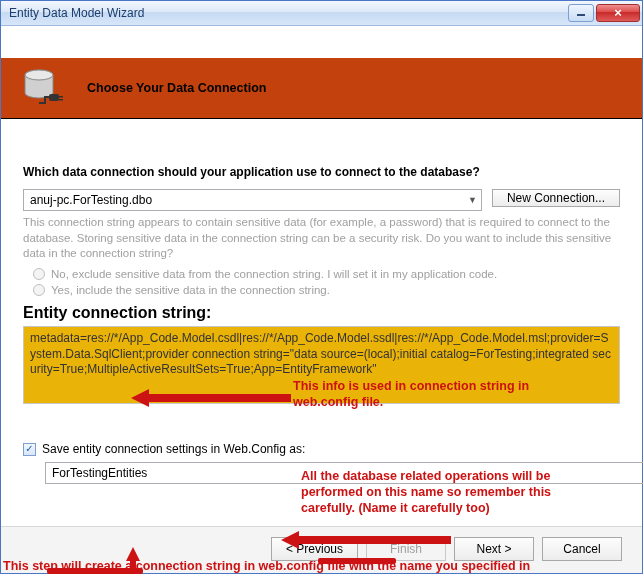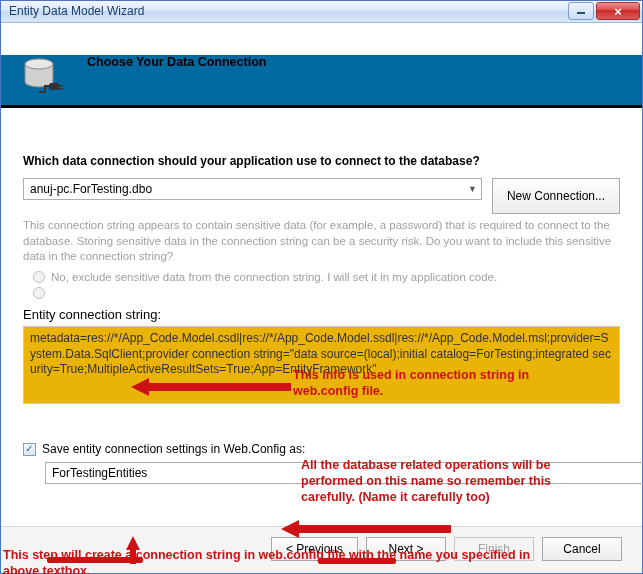--- a/index.html
+++ b/index.html
@@ -47,24 +47,24 @@
   .win-btn.close {
     width: 44px;
     background: linear-gradient(to bottom,#f08f8f 0%,#dc4a4a 45%,#c92b2b 46%,#e05a5a 100%);
     border-color: #a03030;
     color: #fff;
     font-weight: bold;
     font-size: 13px;
   }
   .header-panel {
     height: 70px;
-    background: #0369a1;
-    border-bottom: 3px solid #000000;
-    display: flex;
-    align-items: flex-start;
+    background: #c2410c;
+    border-bottom: 1px solid #000000;
+    display: flex;
+    align-items: center;
     padding: 0 20px;
     gap: 22px;
   }
   .db-icon {
     width: 44px; height: 44px;
     position: relative;
   }
   .header-title {
     font-weight: bold;
     font-size: 12.5px;
@@ -94,21 +94,21 @@
     align-items: center;
     padding: 0 4px 0 6px;
     font-size: 12px;
   }
   .dropdown .chev {
     margin-left: auto;
     font-size: 9px;
     color: #555;
   }
   .btn {
-    height: 36px;
+    height: 18px;
     min-width: 110px;
     padding: 0 14px;
     border: 1px solid #a8a8a8;
     background: linear-gradient(to bottom,#fdfdfd,#ececec);
     font-size: 12px;
     display: inline-flex;
     align-items: center;
     justify-content: center;
     cursor: default;
   }
@@ -131,21 +131,21 @@
     color: #a0a0a0;
     font-size: 11.5px;
     margin: 4px 0;
   }
   .radio-circle {
     width: 12px; height: 12px;
     border: 1px solid #c0c0c0;
     border-radius: 50%;
     background: #f4f4f4;
   }
-  .label-ecs { margin: 4px 0 4px 0; font-size: 13px; }
+  .label-ecs { margin: 4px 0 4px 0; font-size: 16px; font-weight: bold; }
   .conn-string-box {
     width: 100%;
     height: 78px;
     border: 1px solid #c8c8c8;
     background: #eab308;
     padding: 4px 6px;
     font-size: 12px;
     line-height: 1.3;
     word-break: break-all;
     color: #333;
@@ -256,20 +256,21 @@
 
     <div class="warning">This connection string appears to contain sensitive data (for example, a password) that is required to connect to the database. Storing sensitive data in the connection string can be a security risk. Do you want to include this sensitive data in the connection string?</div>
 
     <div class="radio-group">
       <div class="radio-row">
         <span class="radio-circle"></span>
         <span>No, exclude sensitive data from the connection string. I will set it in my application code.</span>
       </div>
       <div class="radio-row">
         <span class="radio-circle"></span>
+        <span>Yes, include the sensitive data in the connection string.</span>
       </div>
     </div>
 
     <div class="label-ecs">Entity connection string:</div>
 
     <div class="conn-string-box">metadata=res://*/App_Code.Model.csdl|res://*/App_Code.Model.ssdl|res://*/App_Code.Model.msl;provider=System.Data.SqlClient;provider connection string="data source=(local);initial catalog=ForTesting;integrated security=True;MultipleActiveResultSets=True;App=EntityFramework"</div>
 
     <div class="save-row">
       <div class="checkbox">✓</div>
       <span>Save entity connection settings in Web.Config as:</span>
@@ -293,20 +294,20 @@
       <polygon points="7,0 14,14 10,14 10,28 4,28 4,14 0,14" fill="#cc1212"></polygon>
     </svg>
     <div class="underline-red" style="left:46px; top:417px; width:96px;"></div>
 
     <div class="anno" style="left:2px; top:408px; width:560px;">This step will create a connection string in web.config file with the name you specified in above textbox.</div>
 
   </div>
 
   <div class="button-row">
     <div class="btn">&lt; Previous</div>
+    <div class="btn disabled">Finish</div>
     <div class="btn">Next &gt;</div>
-    <div class="btn disabled">Finish</div>
     <div class="btn">Cancel</div>
   </div>
 
 </div>
 
 <div class="underline-red" style="left:318px; top:558px; width:78px;"></div>
 
 </body></html>

